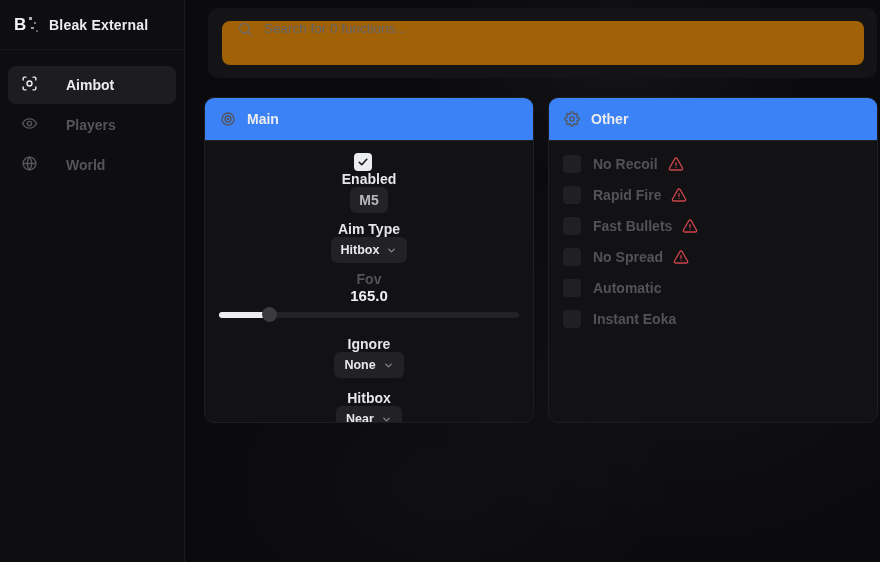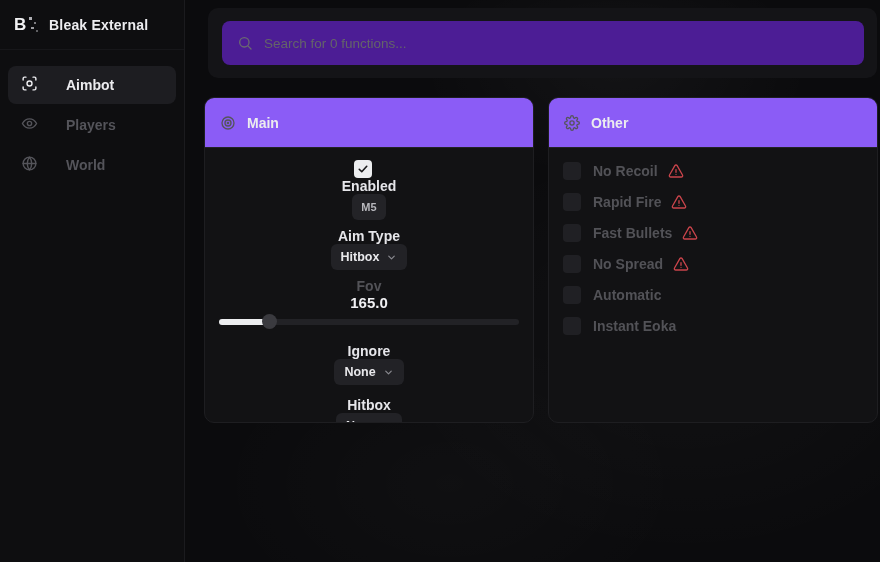--- a/index.html
+++ b/index.html
@@ -41,57 +41,57 @@
       radial-gradient(420px 300px at 72% 62%, rgba(255,255,255,.028), transparent 70%),
       radial-gradient(340px 220px at 38% 86%, rgba(255,255,255,.02), transparent 70%);
   }
   
   .search-wrap {
     position:absolute; left:22px; top:8px; width:669px; height:70px;
     background:#141417; border-radius:10px; z-index:2;
   }
   .search-box {
     position:absolute; left:14px; right:13px; top:13px; height:44px;
-    background:#4c1d95; border-radius:8px; display:flex; align-items:center;
+    background:#a16207; border-radius:8px; display:flex; align-items:flex-start;
     gap:11px; padding:0 15px;
   }
   .search-box input {
     flex:1; background:transparent; border:none; outline:none;
     color:#cfcfd4; font-size:13.5px; font-family:inherit;
   }
   .search-box input::placeholder { color:#646469; }
   
   .panels { position:absolute; left:18px; top:97px; display:flex; gap:14px; z-index:2; }
   .panel {
     width:330px; height:326px; background:#121214;
     border:1px solid #1e1e21; border-radius:10px; overflow:hidden;
   }
   .panel-header {
-    height:50px; background:#8b5cf6; border-bottom:1px solid #222226;
+    height:43px; background:#3b82f6; border-bottom:1px solid #222226;
     display:flex; align-items:center; gap:11px; padding:0 15px;
   }
   .panel-header .ph-icon { color:#55555b; display:flex; }
   .panel-title { font-size:14px; font-weight:700; color:#ececef; }
   .panel-body { padding:12px 14px; }
   .row { display:flex; align-items:center; min-height:28px;flex-direction:column; }
   .row .grow { flex:1; }
   .lbl { font-size:14px; font-weight:600; color:#e6e6ea; }
   .lbl-dim { font-size:14px; font-weight:600; color:#525257; }
   .gap8 { margin-bottom:8px; } .gap6 { margin-bottom:6px; }
   .gap12 { margin-bottom:12px; }
   
   .checkbox {
     width:18px; height:18px; border-radius:4px; margin-right:12px;
     background:#202024; display:flex; align-items:center; justify-content:center;
     flex:0 0 auto; cursor:pointer;
   }
   .checkbox.checked { background:#ecedef; }
   .keybind {
     height:26px; min-width:34px; padding:0 9px; border-radius:6px;
-    background:#232327; color:#b7b7bc; font-size:11px; font-weight:700;
+    background:#232327; color:#b7b7bc; font-size:14px; font-weight:700;
     display:flex; align-items:center; justify-content:center; cursor:pointer;
   }
   .dropdown {
     height:26px; padding:0 10px; border-radius:6px; background:#222226;
     display:flex; align-items:center; gap:7px; cursor:pointer;
   }
   .dropdown .dd-val { font-size:12.5px; font-weight:700; color:#e9e9ec; }
   .dropdown svg { color:#8a8a90; }
   .fov-value { font-size:15px; font-weight:700; color:#f0f0f3; }
   .slider { position:relative; height:15px; margin:3px 0 14px 0; cursor:pointer; }

